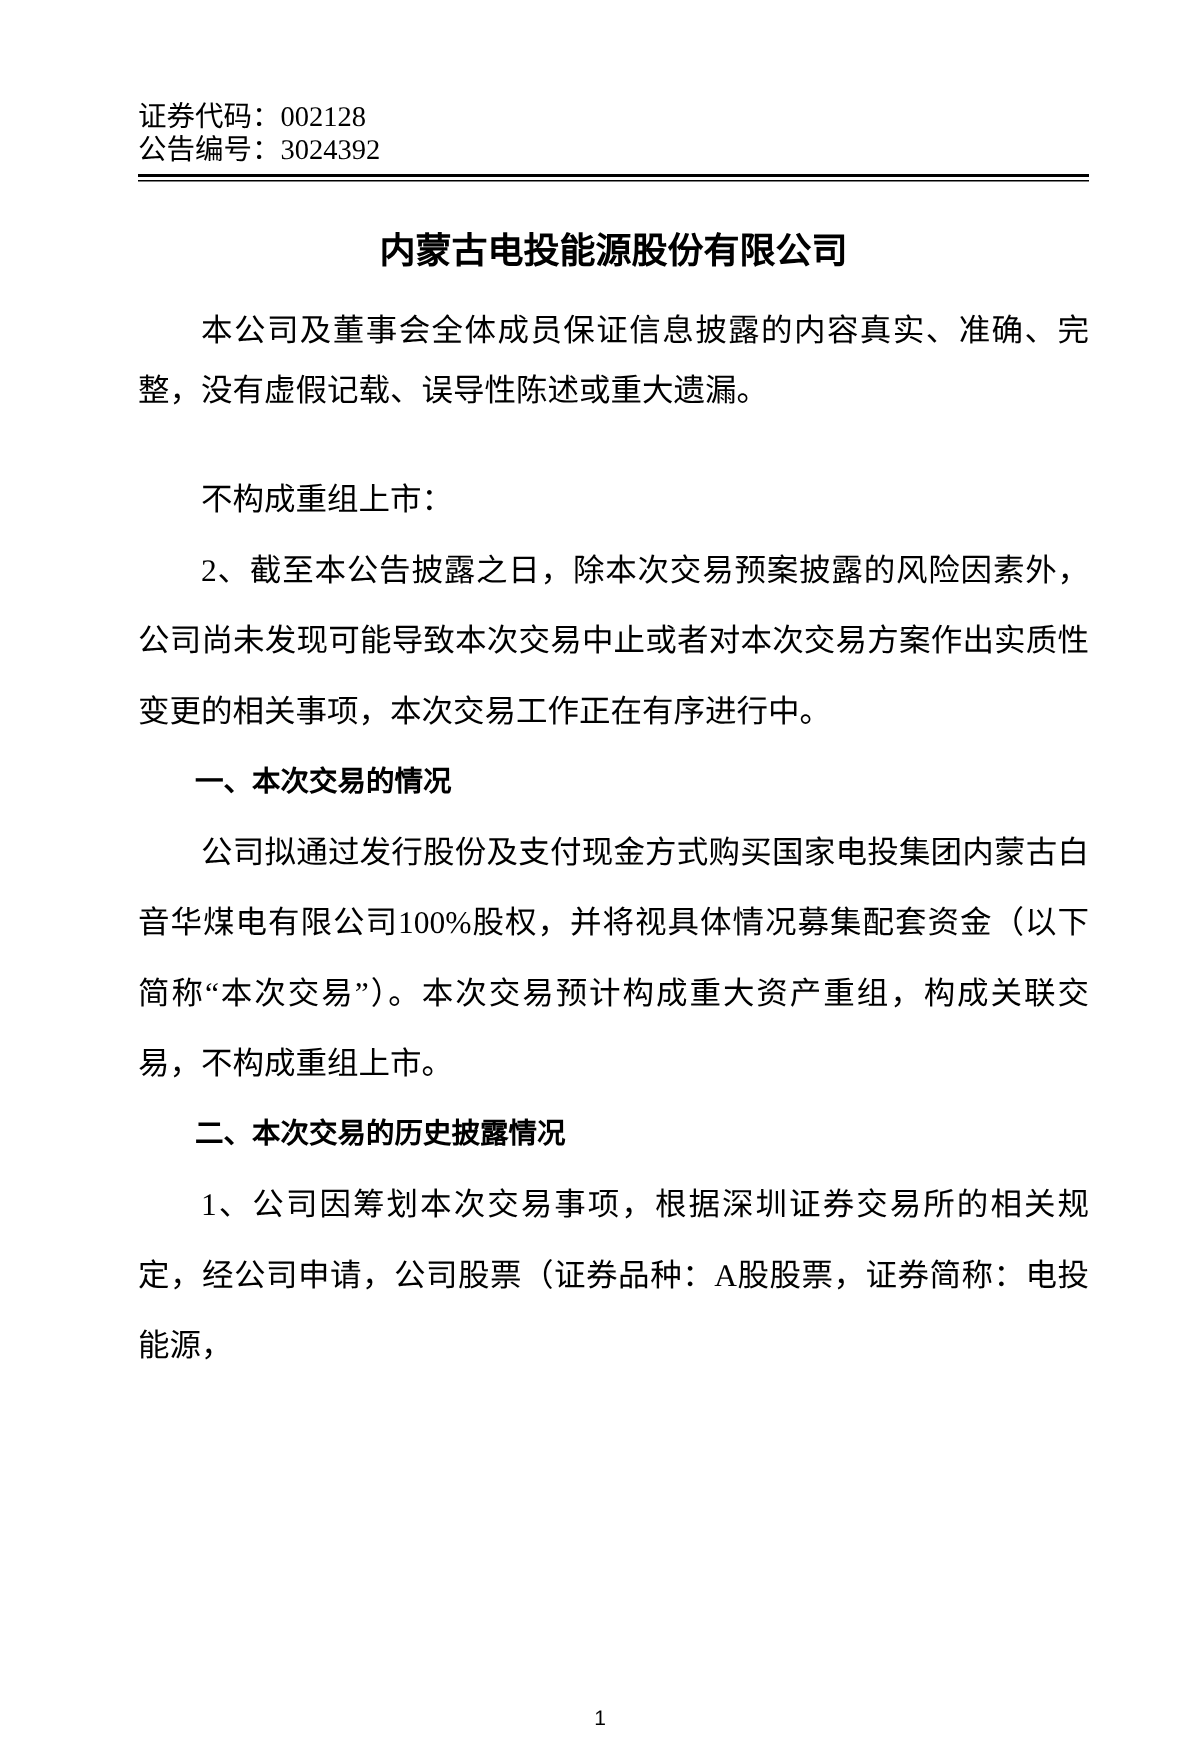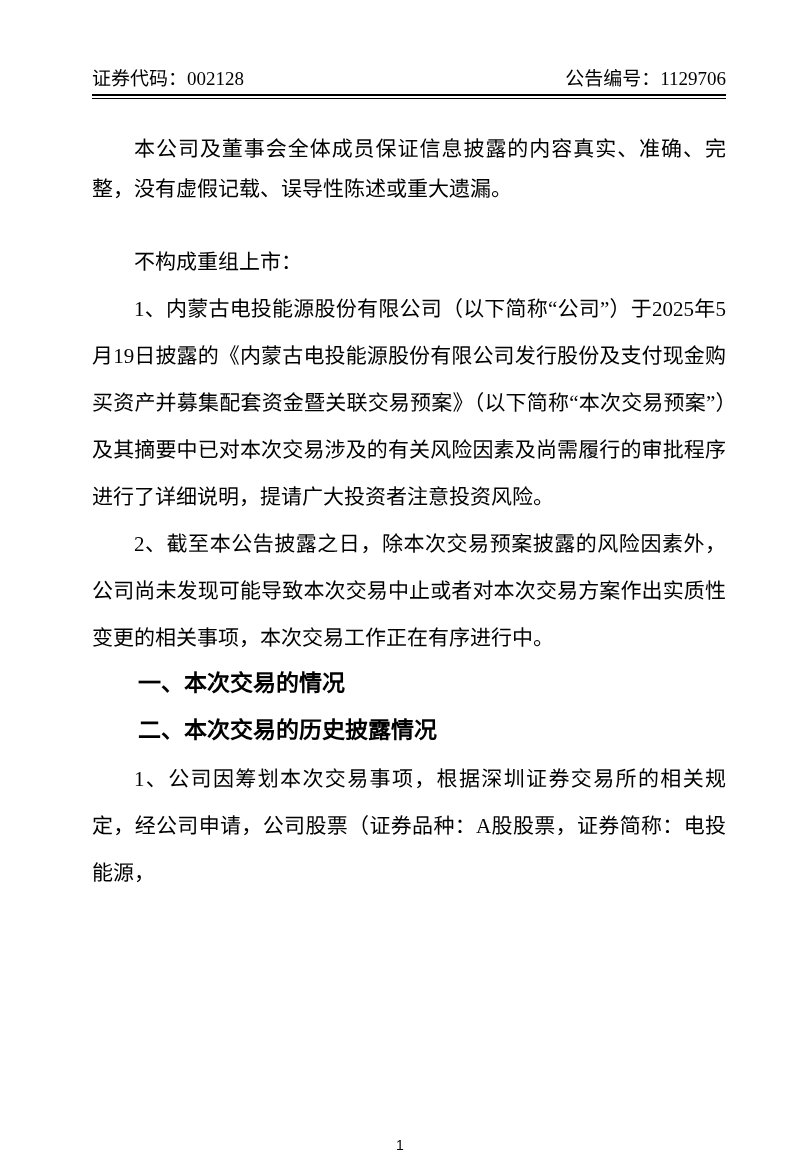--- a/index.html
+++ b/index.html
@@ -22,20 +22,21 @@
     font-family: "Liberation Serif", "DejaVu Serif", serif;
     color: #000000;
   }
   .doc-header {
     display: flex;
     justify-content: space-between;
     align-items: baseline;
     font-size: 19px;
     line-height: 22px;
     white-space: nowrap;
+    flex-direction: column;
   }
   .double-rule {
     margin-top: 4px;
     height: 2px;
     border-top: 2px solid #000000;
     border-bottom: 1px solid #000000;
   }
   .doc-title {
     margin: 30px 0 0 0;
     font-family: "Liberation Sans", "DejaVu Sans", sans-serif;
@@ -62,23 +63,23 @@
   }
   .body-p {
     margin: 0;
     font-size: 21px;
     line-height: 47px;
     text-align: justify;
     text-indent: 2em;
   }
   .section-heading {
     margin: 0;
-    font-family: Liberation Mono, monospace;
+    font-family: Liberation Serif, serif;
     font-weight: bold;
-    font-size: 23px;
+    font-size: 19px;
     line-height: 47px;
     text-indent: 2em;
   }
   .page-number {
     position: absolute;
     left: 0;
     right: 0;
     bottom: 12px;
     text-align: center;
     font-size: 14px;
@@ -86,38 +87,39 @@
     font-family: "Liberation Sans", "DejaVu Sans", sans-serif;
   }
 </style>
 </head>
 <body>
 
 <div class="page">
 
   <div class="doc-header">
     <span>证券代码：002128</span>
-    <span>公告编号：1129706</span>
+    <span>公告编号：3024392</span>
   </div>
 
   <div class="double-rule"></div>
 
   <h1 class="doc-title">
+    <span class="t-line">内蒙古电投能源股份有限公司</span>
   </h1>
 
   <p class="statement">本公司及董事会全体成员保证信息披露的内容真实、准确、完整，没有虚假记载、误导性陈述或重大遗漏。</p>
 
   <p class="risk-heading">不构成重组上市：</p>
 
-  <p class="body-p">1、内蒙古电投能源股份有限公司（以下简称“公司”）于2025年5月19日披露的《内蒙古电投能源股份有限公司发行股份及支付现金购买资产并募集配套资金暨关联交易预案》（以下简称“本次交易预案”）及其摘要中已对本次交易涉及的有关风险因素及尚需履行的审批程序进行了详细说明，提请广大投资者注意投资风险。</p>
 
   <p class="body-p">2、截至本公告披露之日，除本次交易预案披露的风险因素外，公司尚未发现可能导致本次交易中止或者对本次交易方案作出实质性变更的相关事项，本次交易工作正在有序进行中。</p>
 
   <h2 class="section-heading">一、本次交易的情况</h2>
 
+  <p class="body-p">公司拟通过发行股份及支付现金方式购买国家电投集团内蒙古白音华煤电有限公司100%股权，并将视具体情况募集配套资金（以下简称“本次交易”）。本次交易预计构成重大资产重组，构成关联交易，不构成重组上市。</p>
 
   <h2 class="section-heading">二、本次交易的历史披露情况</h2>
 
   <p class="body-p">1、公司因筹划本次交易事项，根据深圳证券交易所的相关规定，经公司申请，公司股票（证券品种：A股股票，证券简称：电投能源，</p>
 
   <div class="page-number">1</div>
 
 </div>
 
 </body></html>

